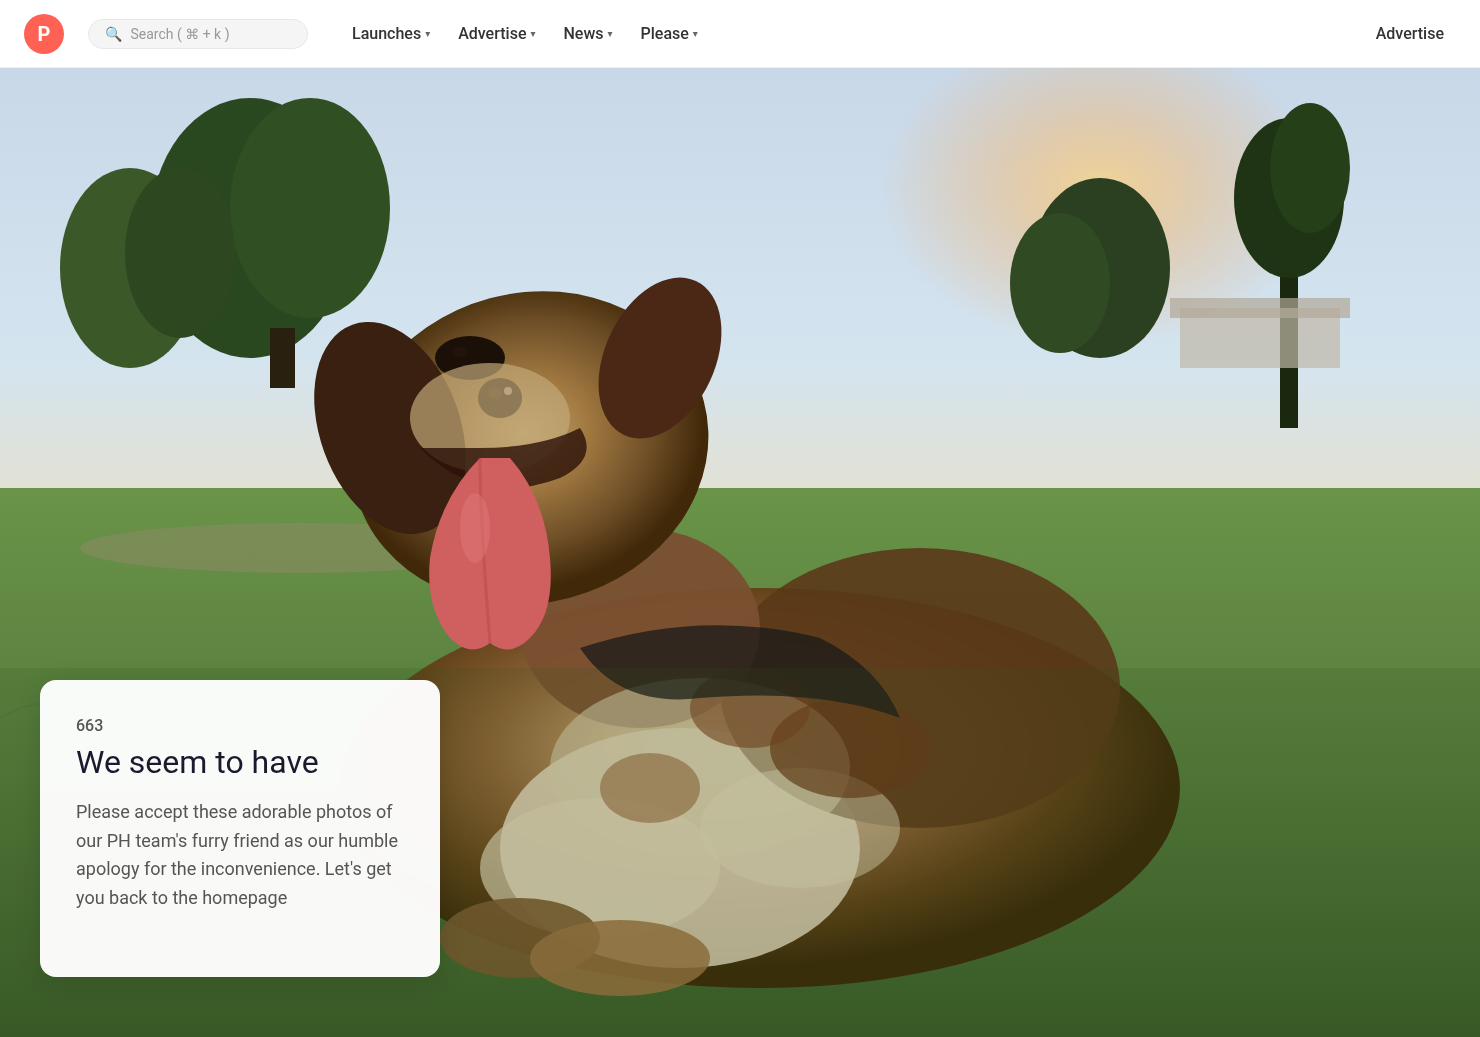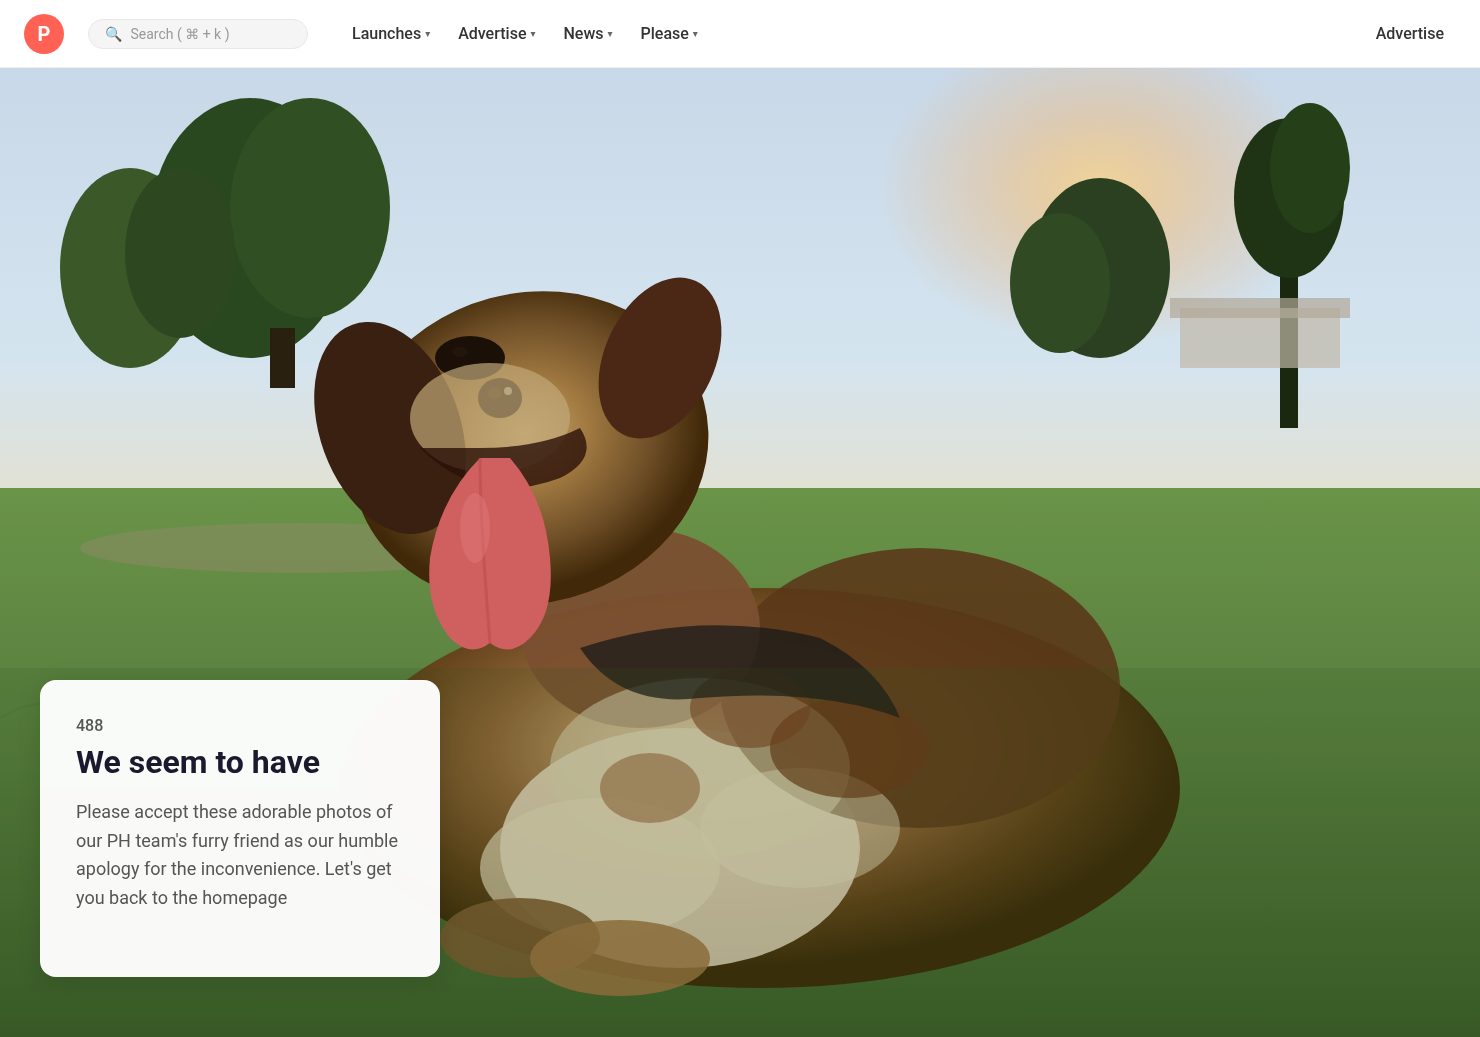--- a/index.html
+++ b/index.html
@@ -102,21 +102,21 @@
       box-shadow: 0 4px 24px rgba(0,0,0,0.12);
     }
     .error-code {
       font-size: 16px;
       color: #555;
       font-weight: 500;
       margin-bottom: 8px;
     }
     .error-title {
       font-size: 32px;
-      font-weight: 700;
+      font-weight: 400;
       color: #1a1a2e;
       line-height: 1.2;
       margin-bottom: 16px;
     }
     .error-desc {
       font-size: 18px;
       color: #555;
       line-height: 1.6;
       margin-bottom: 28px;
     }
@@ -285,18 +285,18 @@
 
     <path d="M 580 580 Q 700 540 820 570 Q 880 600 900 650 Q 820 620 700 630 Q 620 640 580 580 Z" fill="#1a1a1a" opacity="0.75"></path>
 
     <rect x="0" y="600" width="1480" height="369" fill="rgba(50,90,30,0.15)"></rect>
 
     <path d="M 0 650 Q 50 620 100 650 Q 150 620 200 650 Q 250 620 300 650" stroke="#4a7030" stroke-width="2" fill="none" opacity="0.4"></path>
   </svg>
 </div>
 
 <div class="error-card">
-  <div class="error-code">488</div>
+  <div class="error-code">663</div>
   <div class="error-title">
     <span>We seem to have</span><br>
   </div>
   <p class="error-desc">Please accept these adorable photos of our PH team's furry friend as our humble apology for the inconvenience. Let's get you back to the homepage</p>
 </div>
 
 </body></html>

